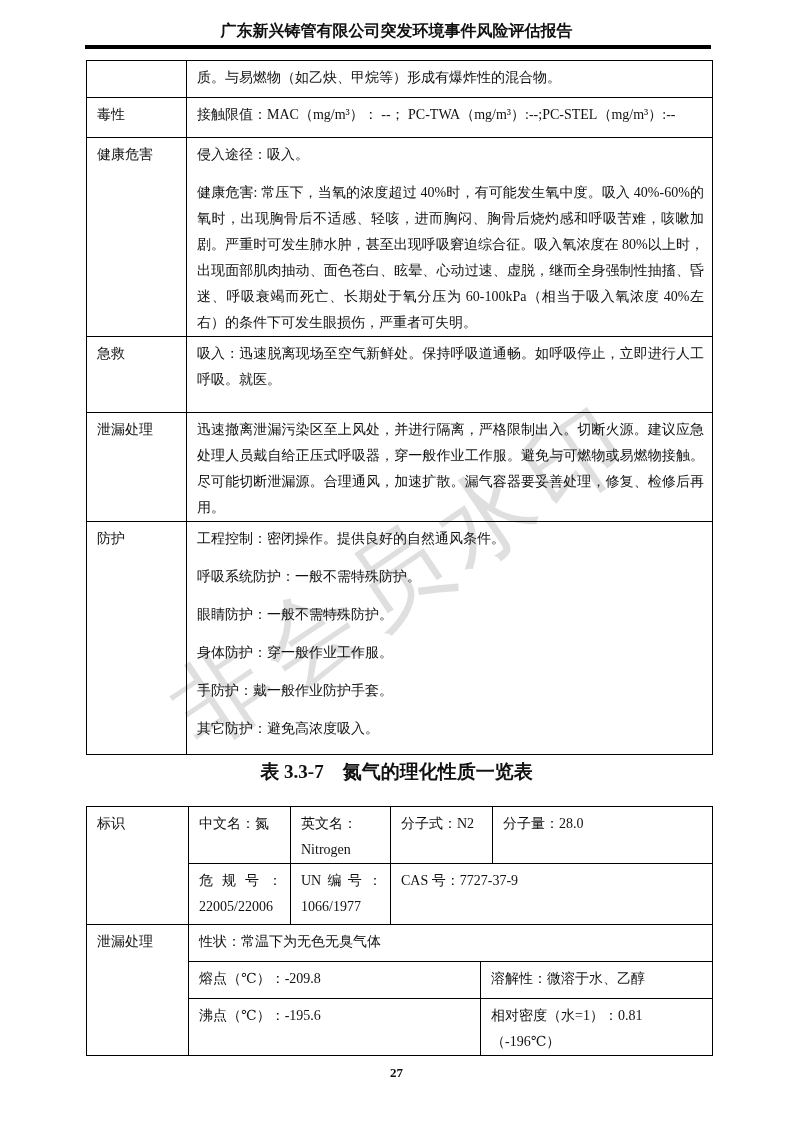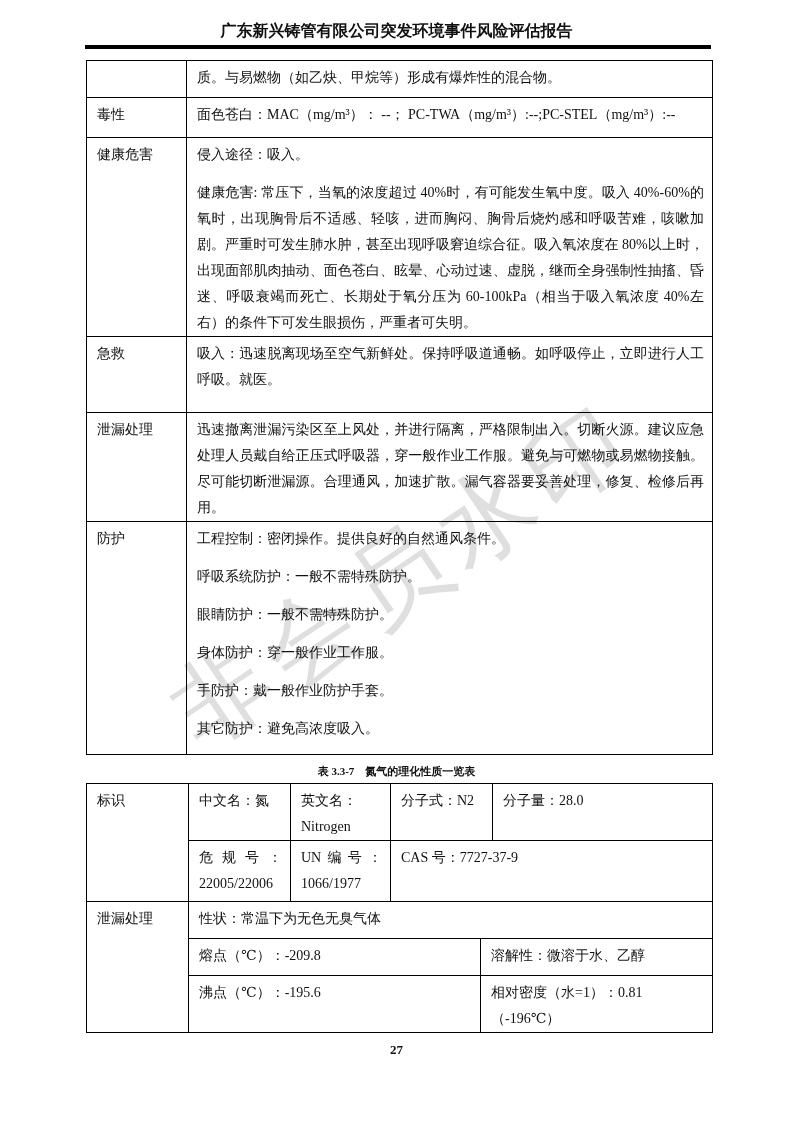--- a/index.html
+++ b/index.html
@@ -48,29 +48,29 @@
   }
   table.doc td {
     border: 1.5px solid #000;
     vertical-align: top;
     font-size: 14px;
     line-height: 26px;
     padding: 4px 8px 0 10px;
     overflow: hidden;
   }
   #table1 { margin-top: 11px; }
-  #table2 { margin-top: 1px; }
+  #table2 { margin-top: 24px; }
   td.rowlabel { padding-left: 9px; }
   .para { margin-bottom: 12px; text-align: justify; }
   .para:last-child { margin-bottom: 0; }
   .tight { font-size: 13.5px; }
   .caption {
     margin-top: 6px;
     text-align: center;
-    font-size: 11px;
+    font-size: 19px;
     font-weight: bold;
     line-height: 21px;
   }
   .jline { text-align: justify; text-align-last: justify; }
   .footer {
     margin-top: 8px;
     text-align: center;
     font-size: 13px;
     line-height: 17px;
     font-weight: bold;
@@ -96,21 +96,21 @@
       <tbody>
           <tr style="height:37px">
         <td class="rowlabel"></td>
         <td>
           <div class="para">质。与易燃物（如乙炔、甲烷等）形成有爆炸性的混合物。</div>
         </td>
       </tr>
       <tr style="height:40px">
         <td class="rowlabel">毒性</td>
         <td class="tight">
-          <div class="para">面色苍白：MAC（mg/m³）： --； PC-TWA（mg/m³）:--;PC-STEL（mg/m³）:--</div>
+          <div class="para">接触限值：MAC（mg/m³）： --； PC-TWA（mg/m³）:--;PC-STEL（mg/m³）:--</div>
         </td>
       </tr>
       <tr style="height:195px">
         <td class="rowlabel">健康危害</td>
         <td>
           <div class="para">侵入途径：吸入。</div>
           <div class="para">健康危害: 常压下，当氧的浓度超过 40%时，有可能发生氧中度。吸入 40%-60%的氧时，出现胸骨后不适感、轻咳，进而胸闷、胸骨后烧灼感和呼吸苦难，咳嗽加剧。严重时可发生肺水肿，甚至出现呼吸窘迫综合征。吸入氧浓度在 80%以上时，出现面部肌肉抽动、面色苍白、眩晕、心动过速、虚脱，继而全身强制性抽搐、昏迷、呼吸衰竭而死亡、长期处于氧分压为 60-100kPa（相当于吸入氧浓度 40%左右）的条件下可发生眼损伤，严重者可失明。</div>
         </td>
       </tr>
       <tr style="height:76px">

